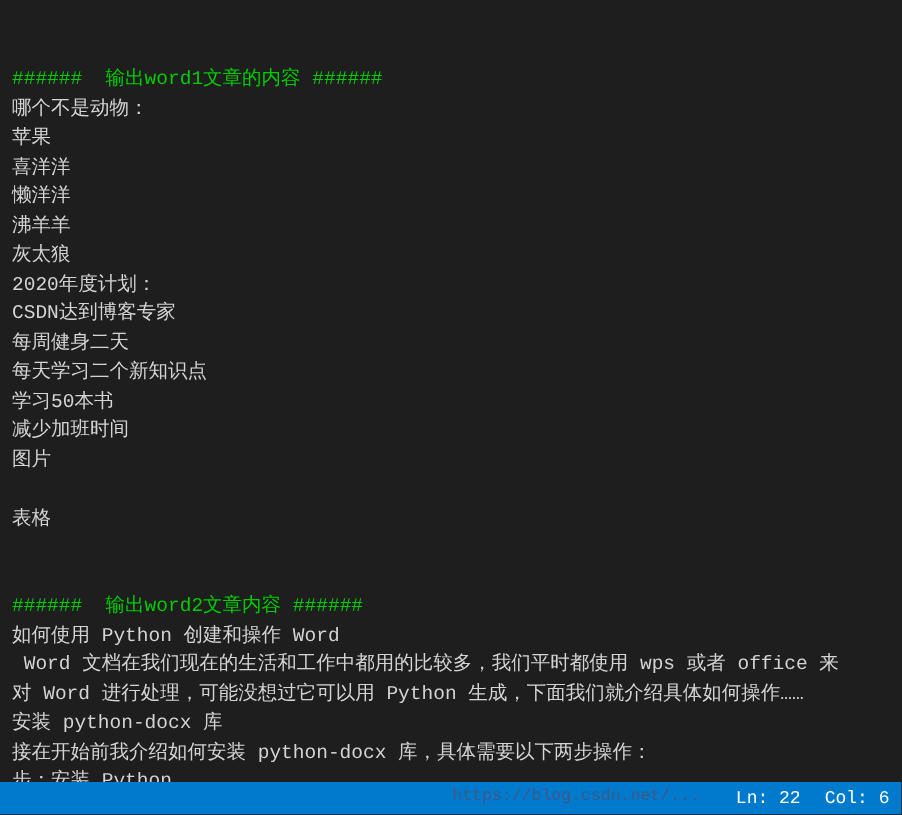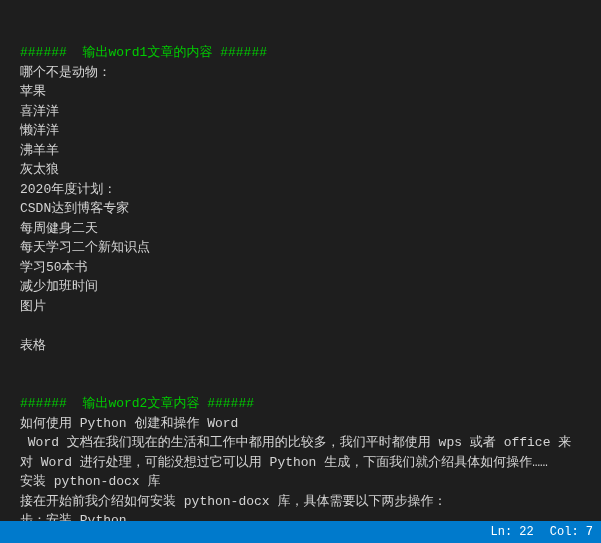--- a/index.html
+++ b/index.html
@@ -27,21 +27,20 @@
       overflow-x: hidden;
       padding: 4px 8px;
       position: relative;
     }
 
     .code-content {
       white-space: pre-wrap;
       word-wrap: break-word;
       line-height: 1.5;
       color: #d4d4d4;
-      margin-left: 12px;
     }
 
     .line {
       display: block;
       min-height: 1.5em;
     }
 
     @keyframes blink {
       50% { opacity: 0; }
     }
@@ -71,16 +70,17 @@
 </head>
 <body>
 
 <div id="editor-area">
   <div class="code-content" id="code-lines">
   <span class="line"><span style="color:#00cc00">######  输出word1文章的内容 ######</span></span><span class="line">哪个不是动物：</span><span class="line">苹果</span><span class="line">喜洋洋</span><span class="line">懒洋洋</span><span class="line">沸羊羊</span><span class="line">灰太狼</span><span class="line">2020年度计划：</span><span class="line">CSDN达到博客专家</span><span class="line">每周健身二天</span><span class="line">每天学习二个新知识点</span><span class="line">学习50本书</span><span class="line">减少加班时间</span><span class="line">图片</span><span class="line"></span><span class="line">表格</span><span class="line"></span><span class="line"></span><span class="line"><span style="color:#00cc00">######  输出word2文章内容 ######</span></span><span class="line">如何使用 Python 创建和操作 Word</span><span class="line"> Word 文档在我们现在的生活和工作中都用的比较多，我们平时都使用 wps 或者 office 来</span><span class="line">对 Word 进行处理，可能没想过它可以用 Python 生成，下面我们就介绍具体如何操作……</span><span class="line">安装 python-docx 库</span><span class="line">接在开始前我介绍如何安装 python-docx 库，具体需要以下两步操作：</span><span class="line">步：安装 Python</span></div>
 </div>
 
 <div id="status-bar">
   <div class="status-right">
+    <span class="watermark">https://blog.csdn.net/...</span>
     <span>Ln: 22</span>
-    <span>Col: 7</span>
+    <span>Col: 6</span>
   </div>
 </div>
 
 </body></html>

